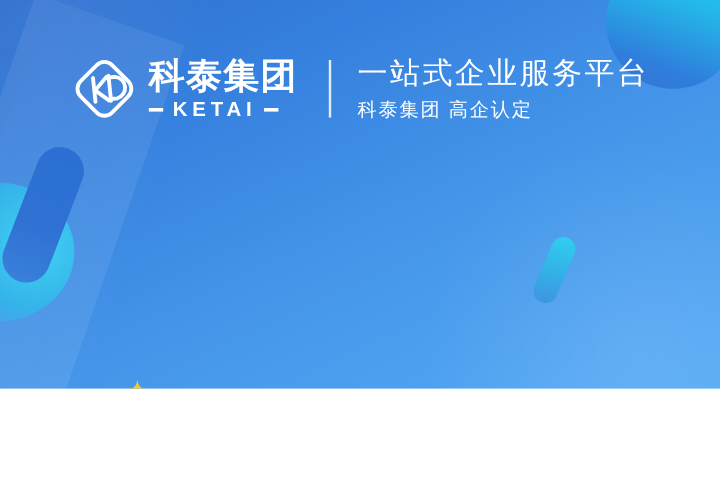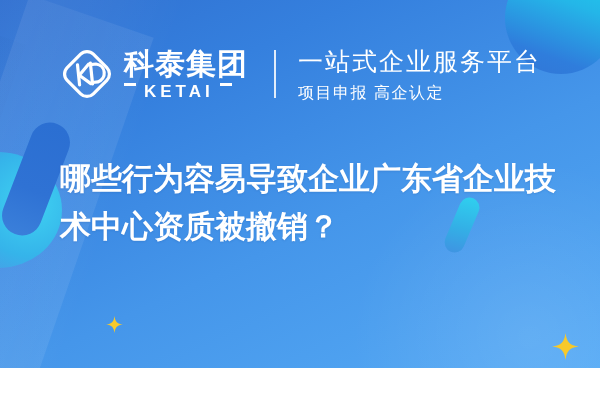--- a/index.html
+++ b/index.html
@@ -3,21 +3,21 @@
 <meta charset="utf-8">
 <style>
   html, body {
     margin: 0;
     padding: 0;
     background: #ffffff;
   }
   #banner {
     position: relative;
     width: 600px;
-    height: 368px;
+    height: 324px;
     overflow: hidden;
     font-family: "Liberation Sans", "DejaVu Sans", sans-serif;
     background: linear-gradient(155deg, #2f6fd0 0%, #3580de 26%, #4596ea 58%, #55aaf5 100%);
   }
 
   
   .bg-band {
     position: absolute;
     pointer-events: none;
   }
@@ -144,21 +144,21 @@
   .logo-cn {
     font-size: 30px;
     font-weight: 700;
     color: #ffffff;
     letter-spacing: 1px;
     line-height: 1.05;
     white-space: nowrap;
   }
   .logo-en-row {
     display: flex;
-    align-items: flex-start;
+    align-items: center;
     margin-top: 3px;
     white-space: nowrap;
   }
   .logo-dash {
     display: inline-block;
     width: 12px;
     height: 3px;
     background: #ffffff;
     flex: 0 0 auto;
   }
@@ -266,20 +266,19 @@
           <span class="logo-en">KETAI</span>
           <span class="logo-dash"></span>
         </div>
       </div>
     </div>
 
     <div class="divider"></div>
 
     <div class="slogan-block">
       <div class="slogan-main">一站式企业服务平台</div>
-      <div class="slogan-sub">项目申报 高企认定</div>
+      <div class="slogan-sub">科泰集团 高企认定</div>
     </div>
 
   </div>
 
-  <div class="title">哪些行为容易导致企业广东省企业技术中心资质被撤销？</div>
 
 </div>
 
 </body></html>

